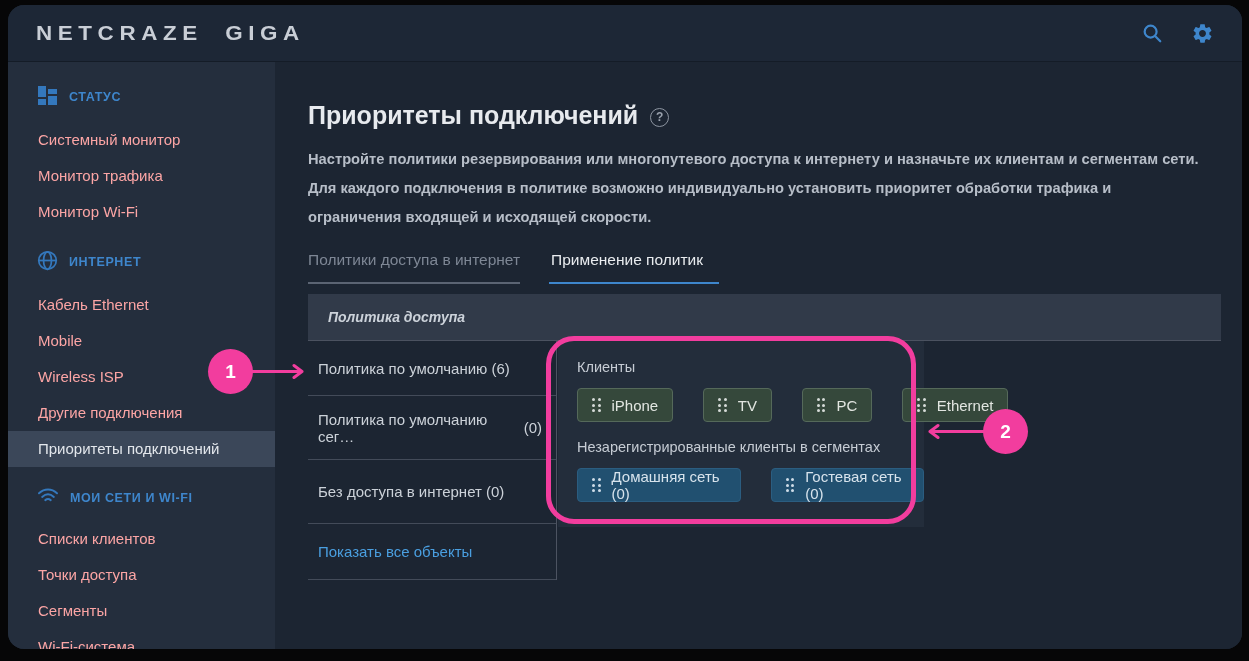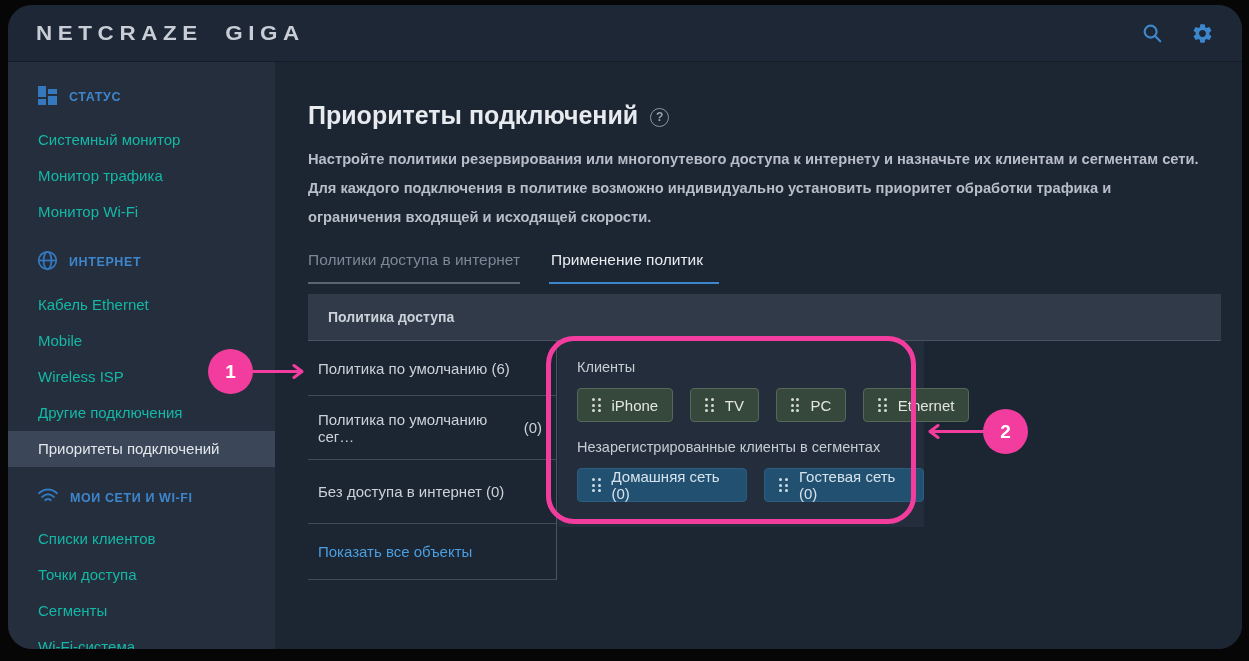--- a/index.html
+++ b/index.html
@@ -1,34 +1,34 @@
 <!DOCTYPE html>
 <html><head>
 <meta charset="utf-8">
 <style>
   * { margin:0; padding:0; box-sizing:border-box; }
   html,body { width:1249px; height:661px; background:#060607; overflow:hidden;
               font-family:"Liberation Sans", sans-serif; }
 
   .window { position:absolute; left:8px; top:5px; width:1234px; height:644px;
-            border-radius:24px; background:#1c2532; overflow:hidden; }
+            border-radius:16px; background:#1c2532; overflow:hidden; }
 
   
   .topbar { position:absolute; left:0; top:0; right:0; height:57px; background:#1d2736;
             display:flex; align-items:center; padding:0 28px; border-bottom:1px solid #141c27; }
   .logo { display:flex; gap:20px; color:#c9ced6; font-weight:700; font-size:20px;
           letter-spacing:5px; transform:scaleX(1.12); transform-origin:left center; }
   .topbar-icons { margin-left:auto; display:flex; align-items:center; gap:26px; }
   .icon-btn { width:24px; height:24px; cursor:pointer; display:flex; align-items:center; justify-content:center; }
 
   
   .sidebar { position:absolute; left:0; top:57px; bottom:0; width:267px; background:#242e3d; padding-top:10px; }
   .nav-section-header { display:flex; align-items:center; gap:11px; padding:13px 24px 13px 29px;
                         color:#3e86cc; font-size:12.5px; font-weight:700; letter-spacing:.6px; cursor:pointer; }
-  .nav-item { padding:9px 24px 9px 30px; color:#14b8a6; font-size:15px; cursor:pointer; line-height:18px; }
+  .nav-item { padding:9px 24px 9px 30px; color:#fca5a5; font-size:15px; cursor:pointer; line-height:18px; }
   .nav-item.selected { background:#3b4759; color:#e3e7ec; }
   .nav-gap { height:7px; }
 
   
   .main { position:absolute; left:267px; top:57px; right:0; bottom:0; background:#1c2532;
           padding:39px 36px 0 33px; }
   .page-title-row { display:flex; align-items:center; gap:12px; }
   .page-title { color:#e7eaee; font-size:25px; font-weight:700; }
   .help-badge { width:19px; height:19px; border:1.5px solid #8d95a1; border-radius:50%;
                 color:#9aa2ae; font-size:12px; font-weight:700; display:flex; align-items:center;
@@ -36,33 +36,33 @@
   .page-desc { margin-top:15px; max-width:925px; color:#b7bec8; font-size:14.7px; line-height:29px;font-weight:bold; }
 
   .tabs { margin-top:19px; display:flex; }
   .tab { font-size:15.5px; padding-bottom:13px; cursor:pointer; }
   .tab.inactive { color:#7e8795; border-bottom:2px solid #5b6473; margin-right:29px; }
   .tab.active { color:#e9ecef; border-bottom:2px solid #3e86cc; font-weight:500; padding-right:16px; padding-left:2px;}
 
   .table { margin-top:10px; width:913px; }
   .table-header { height:47px; background:#313a49; border-bottom:1px solid #4b5260;
                   display:flex; align-items:center; padding-left:20px;
-                  color:#ccd2da; font-size:14px; font-weight:700; }
+                  color:#ccd2da; font-size:14px; font-weight:700;font-style:italic; }
   .table-body { position:relative; }
   .col-left { width:249px; border-right:1px solid #4c5361; }
   .policy-row { display:flex; align-items:center; justify-content:flex-start;
                 border-bottom:1px solid #434b59; padding:0 14px 0 10px;
                 color:#ccd2d9; font-size:15px; cursor:pointer; }
   .policy-row .count { margin-left:auto; }
   .policy-row.link-row { color:#4a9fe0; }
 
   .detail-cell { position:absolute; left:250px; top:0; width:366px; height:186px;
                  background:#232d3b; padding:18px 0 0 19px; }
   .detail-label { color:#c6ccd4; font-size:14.5px; }
-  .chip-row { display:flex; gap:17px; margin-top:13px; }
+  .chip-row { display:flex; gap:30px; margin-top:13px; }
   .chip { display:inline-flex; align-items:center; gap:11px; height:34px; padding:0 14px;
           border-radius:4px; font-size:15px; cursor:grab; }
   .chip.green { background:#35483b; border:1px solid #55695a; color:#e2e6e1; }
   .chip.blue  { background:#215070; border:1px solid #2b5d80; color:#d7e3ec; }
   .dots { display:grid; grid-template-columns:3px 3px; grid-auto-rows:3px; gap:2.5px; }
   .dots i { background:#d6dbd8; border-radius:50%; }
   .chip.blue .dots i { background:#cfdde8; }
 
   
   .ann { position:absolute; z-index:50; pointer-events:none; }

